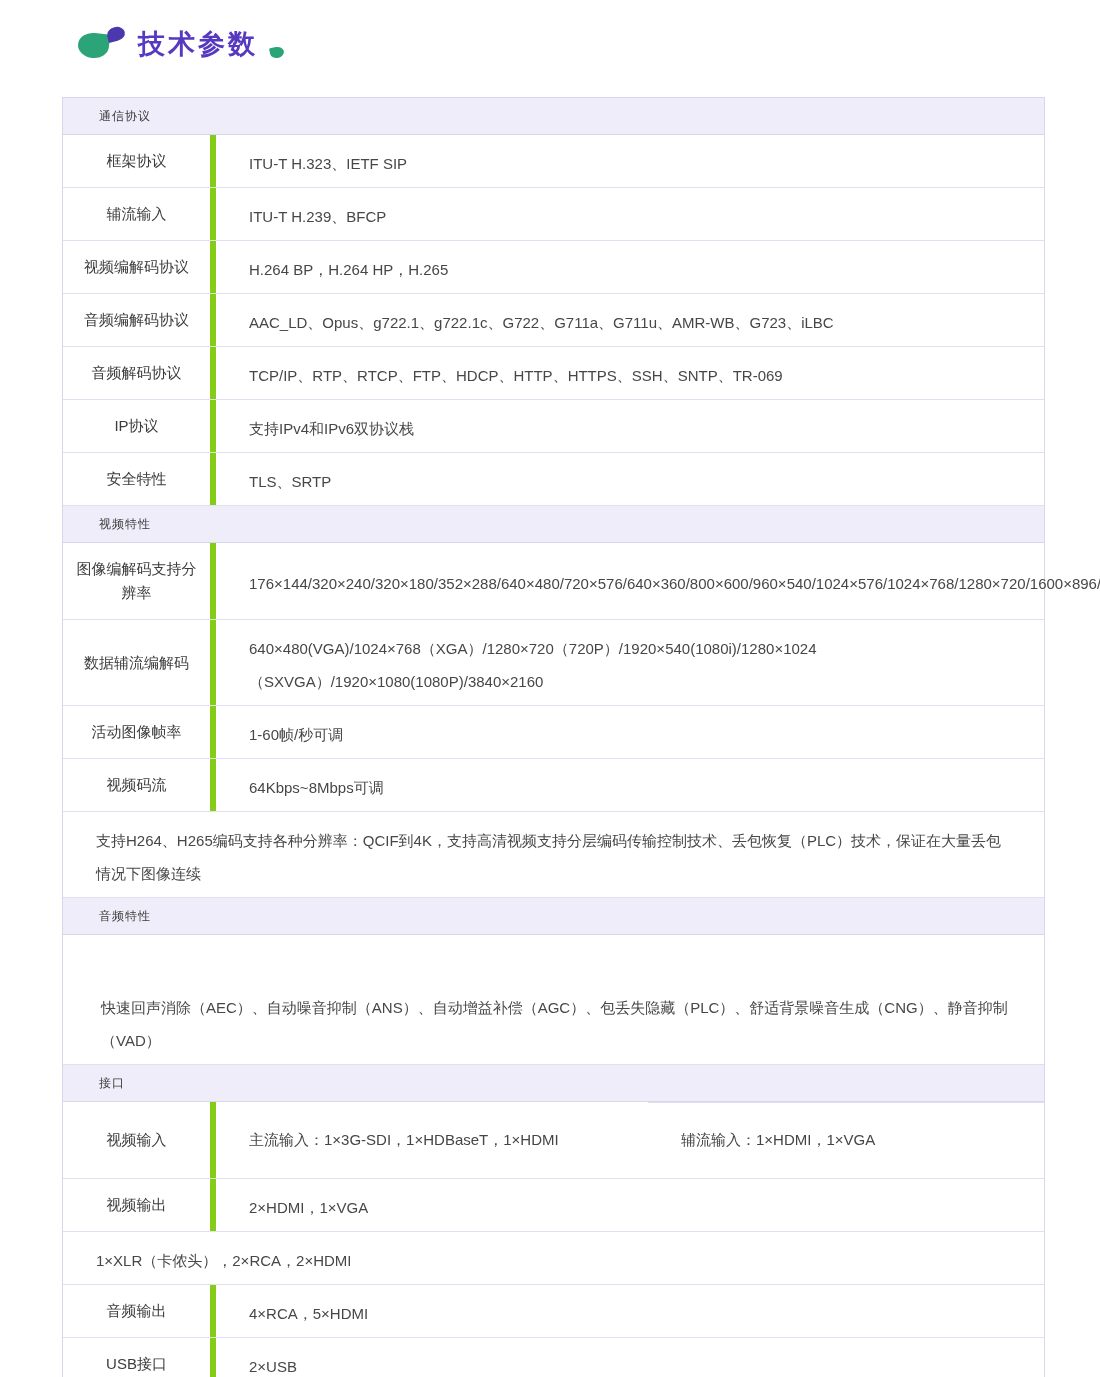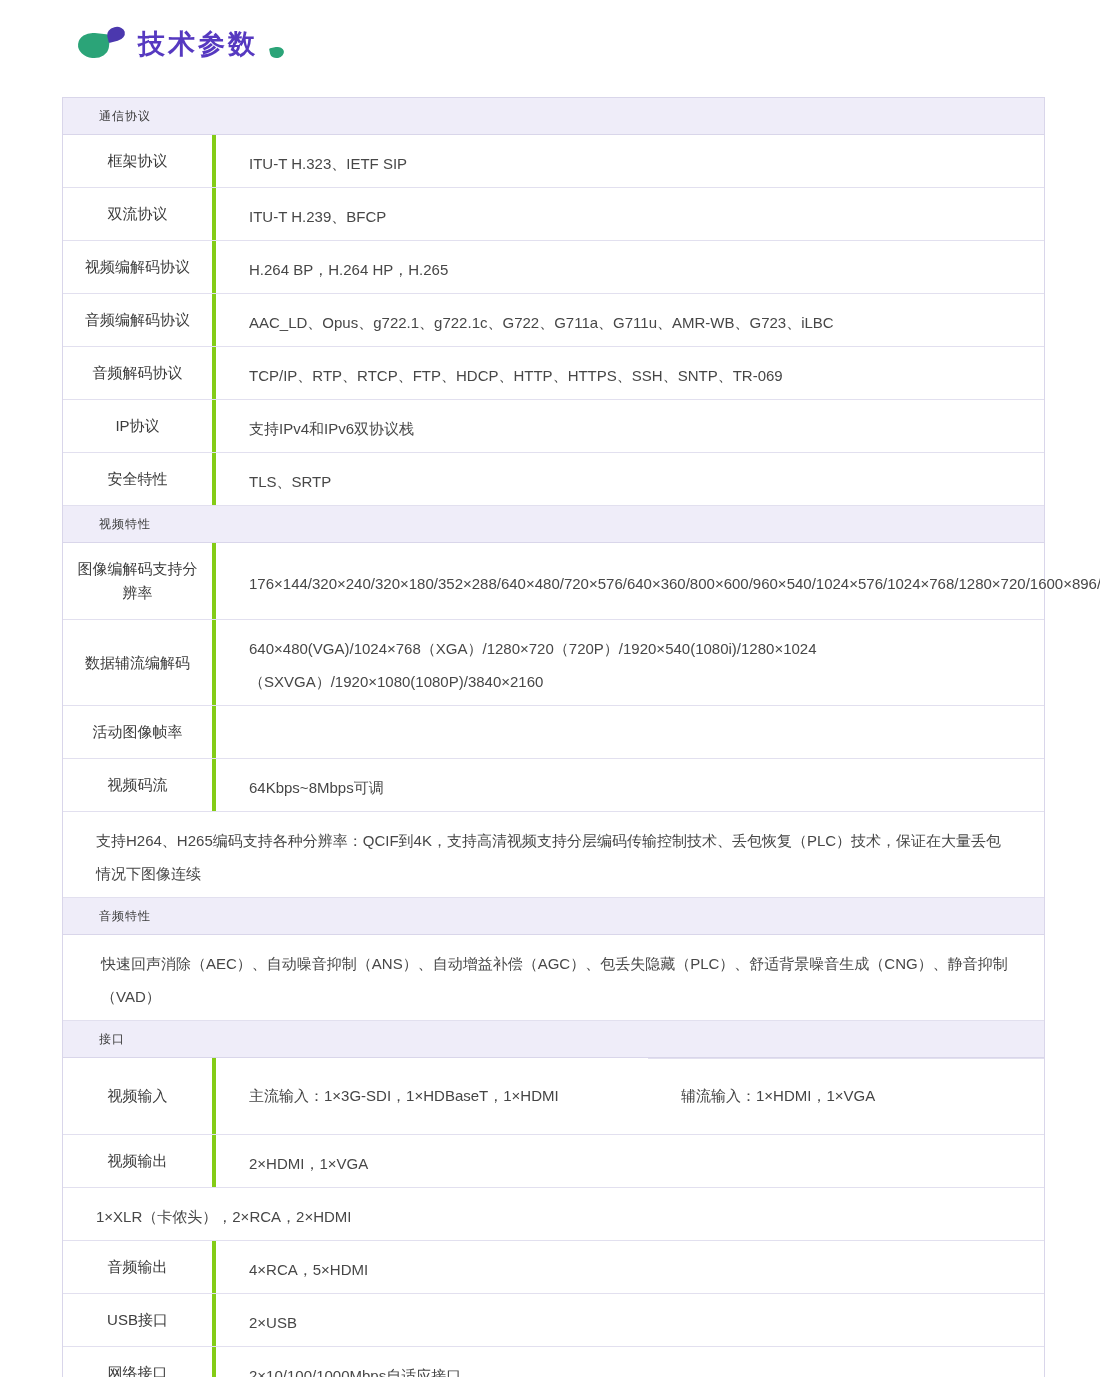--- a/index.html
+++ b/index.html
@@ -87,42 +87,42 @@
   }
   .row {
     display: flex;
     align-items: stretch;
     border-bottom: 1px solid #e2e0ef;
     background: #ffffff;
   }
   .row:last-child { border-bottom: none; }
   .cell-label {
     flex: 0 0 153px;
-    border-right: 4px solid #84cc16;
+    border-right: 6px solid #84cc16;
     display: flex;
     align-items: center;
     justify-content: center;
     text-align: center;
     padding: 14px 10px;
     color: #3c3c3c;
     line-height: 24px;
   }
   .cell-value {
     flex: 1 1 auto;
     display: flex;
     flex-direction: column;
     justify-content: center;
     padding: 12px 28px 7px 33px;
     line-height: 33px;
     color: #474747;
   }
   .row.h40 { min-height: 40px; }
   .row.h74 { min-height: 74px; }
   .row.h77 { min-height: 77px; }
-  .row-full .cell-value { padding-left: 38px; }
+  .row-full .cell-value { padding-left: 38px; margin-top: 44px; }
   .subrows {
     flex: 1 1 auto;
     display: flex;
     gap: 36px;
   }
   .subrow {
     flex: 1 1 50%;
     display: flex;
     align-items: center;
     padding: 0 28px 0 33px;
@@ -145,21 +145,21 @@
   </div>
 
   <div class="spec-table">
 
     <div class="section-header">通信协议</div>
     <div class="row h40">
       <div class="cell-label">框架协议</div>
       <div class="cell-value">ITU-T H.323、IETF SIP</div>
     </div>
     <div class="row h40">
-      <div class="cell-label">双流协议</div>
+      <div class="cell-label">辅流输入</div>
       <div class="cell-value">ITU-T H.239、BFCP</div>
     </div>
     <div class="row h40">
       <div class="cell-label">视频编解码协议</div>
       <div class="cell-value">H.264 BP，H.264 HP，H.265</div>
     </div>
     <div class="row h40">
       <div class="cell-label">音频编解码协议</div>
       <div class="cell-value">AAC_LD、Opus、g722.1、g722.1c、G722、G711a、G711u、AMR-WB、G723、iLBC</div>
     </div>
@@ -180,20 +180,21 @@
     <div class="row h74">
       <div class="cell-label">图像编解码支持分辨率</div>
       <div class="cell-value">176×144/320×240/320×180/352×288/640×480/720×576/640×360/800×600/960×540/1024×576/1024×768/1280×720/1600×896/1920×1080/3840×2160</div>
     </div>
     <div class="row h74">
       <div class="cell-label">数据辅流编解码</div>
       <div class="cell-value">640×480(VGA)/1024×768（XGA）/1280×720（720P）/1920×540(1080i)/1280×1024（SXVGA）/1920×1080(1080P)/3840×2160</div>
     </div>
     <div class="row h40">
       <div class="cell-label">活动图像帧率</div>
+      <div class="cell-value">1-60帧/秒可调</div>
     </div>
     <div class="row h40">
       <div class="cell-label">视频码流</div>
       <div class="cell-value">64Kbps~8Mbps可调</div>
     </div>
     <div class="row h74">
       <div class="cell-value">支持H264、H265编码支持各种分辨率：QCIF到4K，支持高清视频支持分层编码传输控制技术、丢包恢复（PLC）技术，保证在大量丢包情况下图像连续</div>
     </div>
 
     <div class="section-header">音频特性</div>

